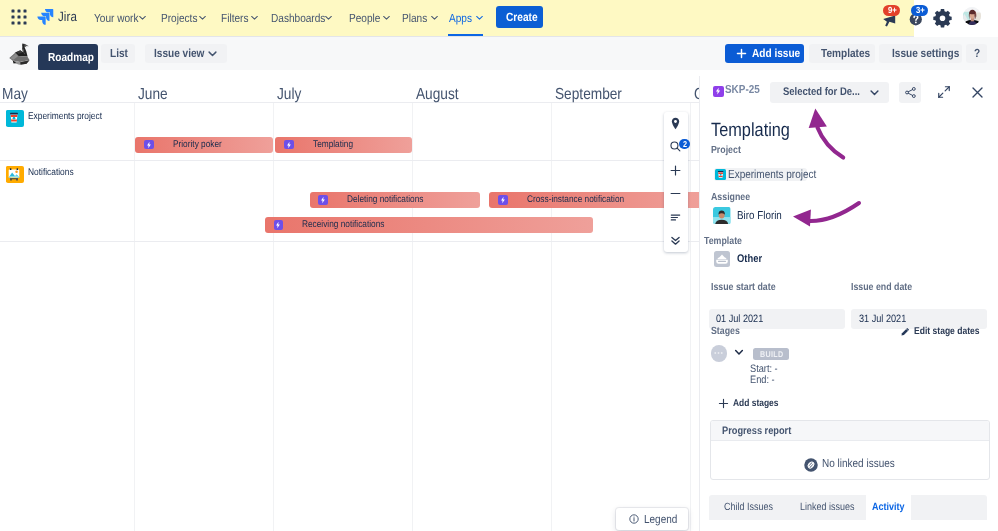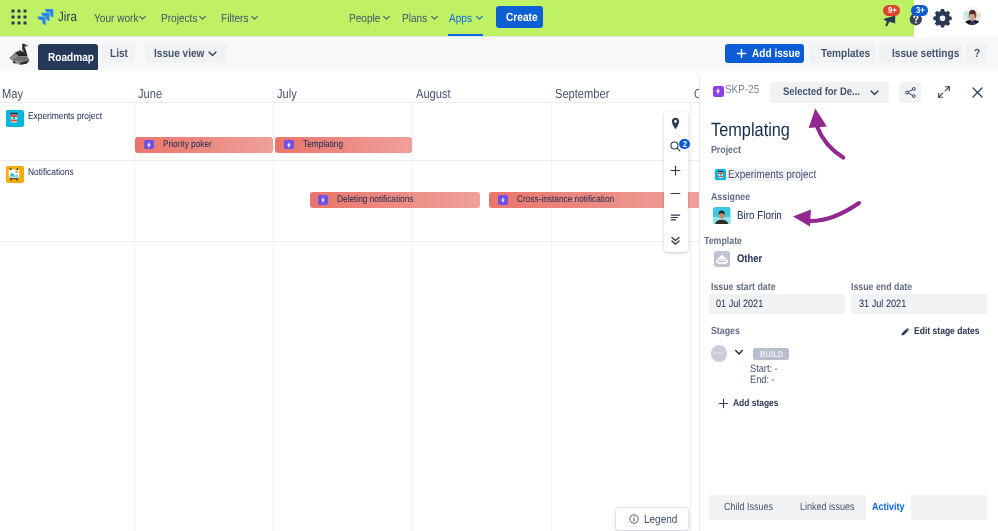--- a/index.html
+++ b/index.html
@@ -6,21 +6,21 @@
   html, body { margin:0; padding:0; }
   body {
     width: 998px; height: 531px; overflow: hidden;
     font-family: "Liberation Sans", sans-serif;
     font-size: 12px; color:#172B4D; background:#fff;
     -webkit-font-smoothing: antialiased;
     text-rendering: geometricPrecision;
   }
   
   #topnav { position:absolute; left:0; top:0; width:914px; height:37.3px;
-            background:#bef264; border-bottom:1px solid #E3E5E9; }
+            background:#fef9c3; border-bottom:1px solid #E3E5E9; }
   .appswitch { position:absolute; left:9px; top:6.5px; width:20px; height:20px; }
   .jiralogo { position:absolute; left:36px; top:6.5px; height:20px; display:flex; align-items:center; }
   .jiralogo .word { font-size:13.5px; color:#2B3A54; margin-left:3px; letter-spacing:0.1px; }
   .navitem { position:absolute; top:0; height:35px; display:flex; align-items:center;
              font-size:11.8px; color:#44546F; font-weight:500; cursor:pointer; }
   .navitem .caret { margin-left:6px; }
   .navitem.active { color:#0C66E4; }
   .navunderline { position:absolute; height:2px; background:#0C66E4; bottom:0; }
   .createbtn { position:absolute; top:6px; height:22px; background:#0C5FD4; color:#fff;
                border-radius:3px; font-size:11.9px; font-weight:600; display:flex;
@@ -41,53 +41,53 @@
   .tb-seg-on { background:#253858; color:#fff; font-weight:600; }
   .tb-seg-off { background:#F1F2F4; color:#44546F; font-weight:600; }
   .tb-light { background:#F1F2F4; color:#44546F; font-weight:600; }
   .tb-primary { background:#0B5CD5; color:#fff; font-weight:600; }
 
   
   #timeline { position:absolute; left:0; top:70px; width:700px; height:461px;
               background:#fff; overflow:hidden; }
   #monthhdr { position:absolute; left:0; top:0; width:700px; height:33.4px;
               border-bottom:1px solid #EBECF0; }
-  .monthlbl { position:absolute; top:16px; font-size:13px; color:#44546F; font-weight:400; }
+  .monthlbl { position:absolute; top:16px; font-size:16px; color:#44546F; font-weight:400; }
   .vgrid { position:absolute; top:0; width:1px; height:455px; background:#F1F2F4; }
   .rowline { position:absolute; left:0; width:700px; height:1px; background:#EBECF0; }
   .projrow { position:absolute; left:0; display:flex; align-items:center; }
   .projicon { width:17.5px; height:17px; border-radius:2px; margin-left:6px; position:relative;
               overflow:hidden; flex:none; top:2px; }
   .projname { margin-left:4.6px; font-size:9.8px; color:#172B4D; }
   .bar { position:absolute; height:16px; border-radius:3px; display:flex; align-items:center;
          background:linear-gradient(90deg,#E9756B 0%, #EFA09A 100%); cursor:pointer; }
   .bar .tico { width:9.8px; height:9.6px; border-radius:2px; background:#6E4FE8; margin-left:8.8px;
                flex:none; display:flex; align-items:center; justify-content:center; }
-  .bar .tlabel { margin-left:9px; font-size:9.7px; color:#172B4D; white-space:nowrap; }
+  .bar .tlabel { margin-left:19px; font-size:9.7px; color:#172B4D; white-space:nowrap; }
 
   
   #vtoolbar { position:absolute; left:664.3px; top:111.8px; width:23.4px; height:140.6px;
               background:#fff; border-radius:3px; box-shadow:0 1px 3px rgba(9,30,66,0.25);
               display:flex; flex-direction:column; align-items:center; }
   #vtoolbar .vb { width:23.4px; height:23.43px; display:flex; align-items:center;
                   justify-content:center; cursor:pointer; position:relative; }
 
   #legend { position:absolute; left:616.3px; top:508.3px; width:71.7px; height:22px;
             background:#fff; border-radius:3px;
             display:flex; align-items:center; box-shadow:0 0 0 1px rgba(9,30,66,0.08), 0 2px 6px rgba(9,30,66,0.14); cursor:pointer; }
   #legend .lt { font-size:11.7px; color:#42526E; font-weight:500; margin-left:5.5px; }
 
   
   #panel { position:absolute; left:699px; top:76px; width:299px; height:455px;
            background:#fff; border-left:1px solid #EBECF0; }
   .pk { font-size:10.3px; color:#626F86; font-weight:700; }
   .pchip { display:inline-flex; align-items:center; background:#F1F2F4; border-radius:3px;
            height:20px; padding:0 6px 0 3px; }
   .datefield { background:#F1F2F4; border-radius:3px; height:20px; display:flex;
-               align-items:center; padding-left:7.5px; font-size:10.7px; color:#172B4D; }
+               align-items:center; padding-left:7.5px; font-size:10.7px; color:#172B4D;margin-top:15px; }
   .tabbar { position:absolute; background:#F1F2F4; border-radius:3px 3px 0 0; display:flex; }
   .tab { height:24.8px; display:flex; align-items:center;
          font-size:10.5px; color:#44546F; font-weight:500; cursor:pointer; }
   .tab.on { background:#fff; color:#0C66E4; font-weight:700; }
 
   .arrowsvg { position:absolute; pointer-events:none; }
   
   .nx { display:inline-block; transform:scaleX(0.855); transform-origin:left center;
         white-space:nowrap; overflow:visible; -webkit-font-smoothing:antialiased;
         backface-visibility:hidden; }
@@ -126,20 +126,26 @@
       </svg>
   </div>
   <div class="navitem" style="left:161px">
     <span><span class="nx" style="width: 31.1599px;">Projects</span></span>
     <svg class="caret" width="9" height="9" viewBox="0 0 12 12">
         <path d="M2.2 4.6L6 8.2l3.8-3.6" stroke="#44546F" stroke-width="1.35" fill="none" stroke-linecap="round" stroke-linejoin="round"></path>
       </svg>
   </div>
   <div class="navitem" style="left:221px">
     <span><span class="nx" style="width: 23.4842px;">Filters</span></span>
+    <svg class="caret" width="9" height="9" viewBox="0 0 12 12">
+        <path d="M2.2 4.6L6 8.2l3.8-3.6" stroke="#44546F" stroke-width="1.35" fill="none" stroke-linecap="round" stroke-linejoin="round"></path>
+      </svg>
+  </div>
+  <div class="navitem" style="left:271px">
+    <span><span class="nx" style="width: 46.5115px;">Dashboards</span></span>
     <svg class="caret" width="9" height="9" viewBox="0 0 12 12">
         <path d="M2.2 4.6L6 8.2l3.8-3.6" stroke="#44546F" stroke-width="1.35" fill="none" stroke-linecap="round" stroke-linejoin="round"></path>
       </svg>
   </div>
   <div class="navitem" style="left:349px">
     <span><span class="nx" style="width: 26.8538px;">People</span></span>
     <svg class="caret" width="9" height="9" viewBox="0 0 12 12">
         <path d="M2.2 4.6L6 8.2l3.8-3.6" stroke="#44546F" stroke-width="1.35" fill="none" stroke-linecap="round" stroke-linejoin="round"></path>
       </svg>
   </div>
@@ -329,20 +335,28 @@
     <span class="tlabel"><span class="nx" style="width: 83.0627px;">Cross-instance notification</span></span>
   </div>
   <div class="bar" style="left:309.6px;top:121.9px;width:170.5px">
     <span class="tico">
         <svg width="8" height="8" viewBox="0 0 12 12">
           <path d="M6.8 1.2 3.1 6.6h2.3l-.6 4.2 4-5.6H6.3z" fill="#fff"></path>
         </svg>
       </span>
     <span class="tlabel"><span class="nx" style="width: 65.3582px;">Deleting notifications</span></span>
   </div>
+  <div class="bar" style="left:264.8px;top:146.9px;width:328px">
+    <span class="tico">
+        <svg width="8" height="8" viewBox="0 0 12 12">
+          <path d="M6.8 1.2 3.1 6.6h2.3l-.6 4.2 4-5.6H6.3z" fill="#fff"></path>
+        </svg>
+      </span>
+    <span class="tlabel"><span class="nx" style="width: 70.464px;">Receiving notifications</span></span>
+  </div>
 </div>
 
 <div id="vtoolbar">
   <div class="vb">
     <svg width="13" height="13" viewBox="0 0 16 16">
       <path d="M8 1.0c-2.5 0-4.5 2.0-4.5 4.5 0 3.4 4.5 9.5 4.5 9.5s4.5-6.1 4.5-9.5c0-2.5-2.0-4.5-4.5-4.5z" fill="#2B3A54"></path>
       <circle cx="8" cy="5.5" r="1.75" fill="#fff"></circle>
     </svg>
   </div>
   <div class="vb">
@@ -384,21 +398,21 @@
   </svg>
   <span class="lt"><span class="nx" style="width: 28.5214px;">Legend</span></span>
 </div>
 
 <div id="panel">
   <div style="position:absolute;left:13px;top:10px;width:10.5px;height:10.5px;border-radius:2px;background:#8F3FEA;display:flex;align-items:center;justify-content:center">
     <svg width="8" height="8" viewBox="0 0 12 12">
         <path d="M7.1 1.0 2.8 6.9h2.6l-.5 4.2 4.3-5.9H6.6z" fill="#fff"></path>
       </svg>
   </div>
-  <div style="position:absolute;left:24.5px;top:7px;font-size:11.6px;color:#7988A3;font-weight:400"><span class="nx" style="width: 29.2182px;">SKP-25</span></div>
+  <div style="position:absolute;left:24.5px;top:7px;font-size:11.6px;color:#7988A3;font-weight:700"><span class="nx" style="width: 29.2182px;">SKP-25</span></div>
   <div style="position:absolute;left:70px;top:5.5px;width:119px;height:21px;background:#F1F2F4;border-radius:3px;display:flex;align-items:center;cursor:pointer">
     <span style="font-size:11.1px;color:#42526E;font-weight:700;margin-left:13px"><span class="nx" style="width: 65.8037px;">Selected for De...</span></span>
     <svg width="11" height="11" viewBox="0 0 12 12" style="position:absolute;right:9px">
         <path d="M2.3 4.4L6 8.1l3.7-3.7" stroke="#344563" stroke-width="1.6" fill="none" stroke-linecap="round" stroke-linejoin="round"></path>
       </svg>
   </div>
   <div style="position:absolute;left:199px;top:5.5px;width:22px;height:21px;background:#F1F2F4;border-radius:3px;display:flex;align-items:center;justify-content:center;cursor:pointer">
     <svg width="13" height="13" viewBox="0 0 16 16">
       <circle cx="12.1" cy="3.6" r="1.75" stroke="#344563" stroke-width="1.2" fill="none"></circle>
       <circle cx="3.7" cy="8" r="1.75" stroke="#344563" stroke-width="1.2" fill="none"></circle>
@@ -499,20 +513,33 @@
   <div style="position:absolute;left:50px;top:286.5px;font-size:10.8px;color:#44546F"><span class="nx" style="width: 23.6898px;">Start: -</span></div>
   <div style="position:absolute;left:50px;top:298px;font-size:10.8px;color:#44546F"><span class="nx" style="width: 21.0627px;">End: -</span></div>
 
   <div style="position:absolute;left:17.6px;top:321.8px;display:flex;align-items:center;cursor:pointer">
     <svg width="11" height="11" viewBox="0 0 14 14">
         <path d="M7 1.8v10.4M1.8 7h10.4" stroke="#2B3A54" stroke-width="1.45" stroke-linecap="round"></path>
       </svg>
     <span style="font-size:9.9px;color:#2B3A54;font-weight:700;margin-left:4.2px"><span class="nx" style="width: 38.9157px;">Add stages</span></span>
   </div>
 
+  <div style="position:absolute;left:10px;top:344.4px;width:280.1px;height:59.7px;border:1px solid #E4E6EA;border-radius:3px;background:#fff;overflow:hidden">
+    <div style="position:absolute;left:0;top:0;width:278.1px;height:20.1px;background:#F6F7F9;border-bottom:1px solid #E9EBEF"></div>
+    <div style="position:absolute;left:10.9px;top:3.5px;font-size:10.8px;color:#44546F;font-weight:700"><span class="nx" style="width: 59.2245px;">Progress report</span></div>
+    <div style="position:absolute;left:93.2px;top:36.4px;width:14px;height:14px">
+      <svg width="14" height="14" viewBox="0 0 16 16">
+        <circle cx="8" cy="8" r="7.7" fill="#44546F"></circle>
+        <path d="M5.9 10.1 10.1 5.9" stroke="#fff" stroke-width="1.5" stroke-linecap="round"></path>
+        <path d="M5.3 7.3 7.3 5.3a2.3 2.3 0 0 1 3.3 3.3L9.2 10" stroke="#fff" stroke-width="1.35" fill="none" stroke-linecap="round"></path>
+        <path d="M10.7 8.7 8.7 10.7a2.3 2.3 0 0 1-3.3-3.3L6.8 6" stroke="#fff" stroke-width="1.35" fill="none" stroke-linecap="round"></path>
+      </svg>
+    </div>
+    <span style="position:absolute;left:110.5px;top:35.6px;font-size:11.7px;color:#44546F"><span class="nx" style="width: 62.2171px;">No linked issues</span></span>
+  </div>
 
   <div class="tabbar" style="left:8.9px;top:418.8px;width:278.3px;height:24.8px">
     <div class="tab" style="padding:0 0 0 15.3px;width:75.7px;justify-content:flex-start">
         <span class="nx" style="width: 41.8169px;">Child Issues</span>
       </div>
     <div class="tab" style="padding:0 0 0 15.7px;width:81px;justify-content:flex-start">
         <span class="nx" style="width: 46.5114px;">Linked issues</span>
       </div>
     <div class="tab on" style="padding:0 0 0 6.8px;width:45.7px;justify-content:flex-start">
         <span class="nx" style="width: 27.7333px;">Activity</span>

